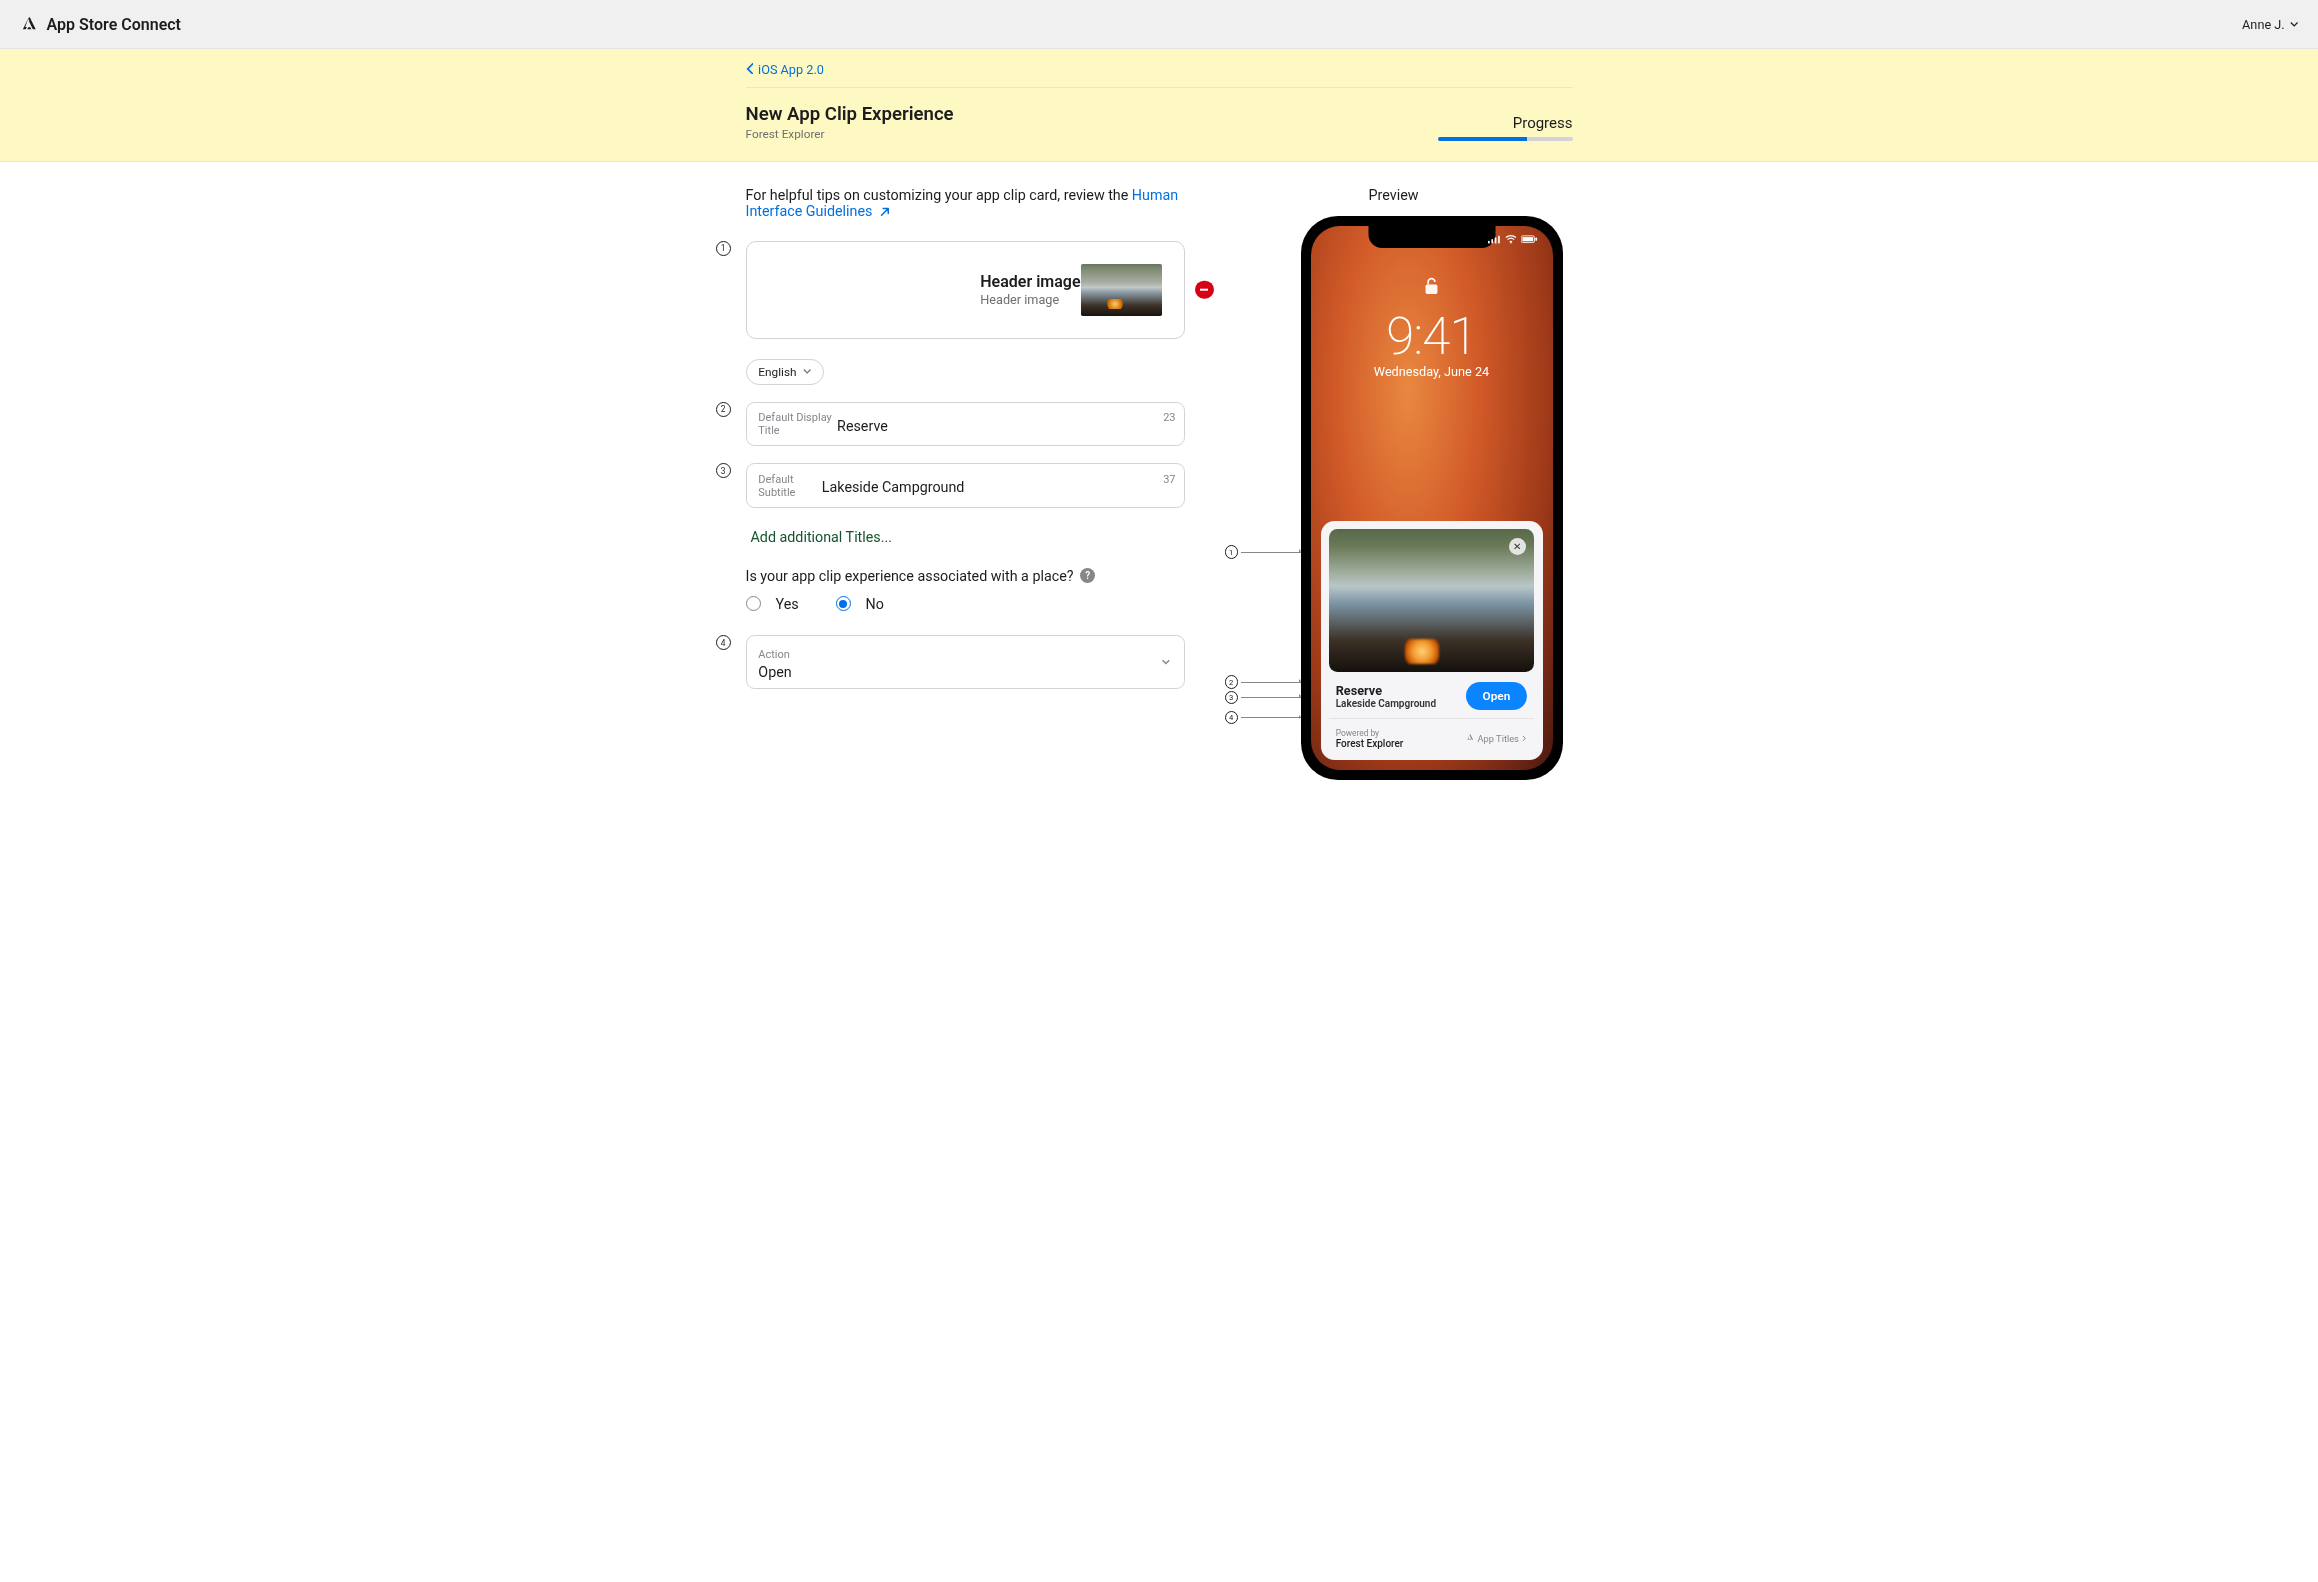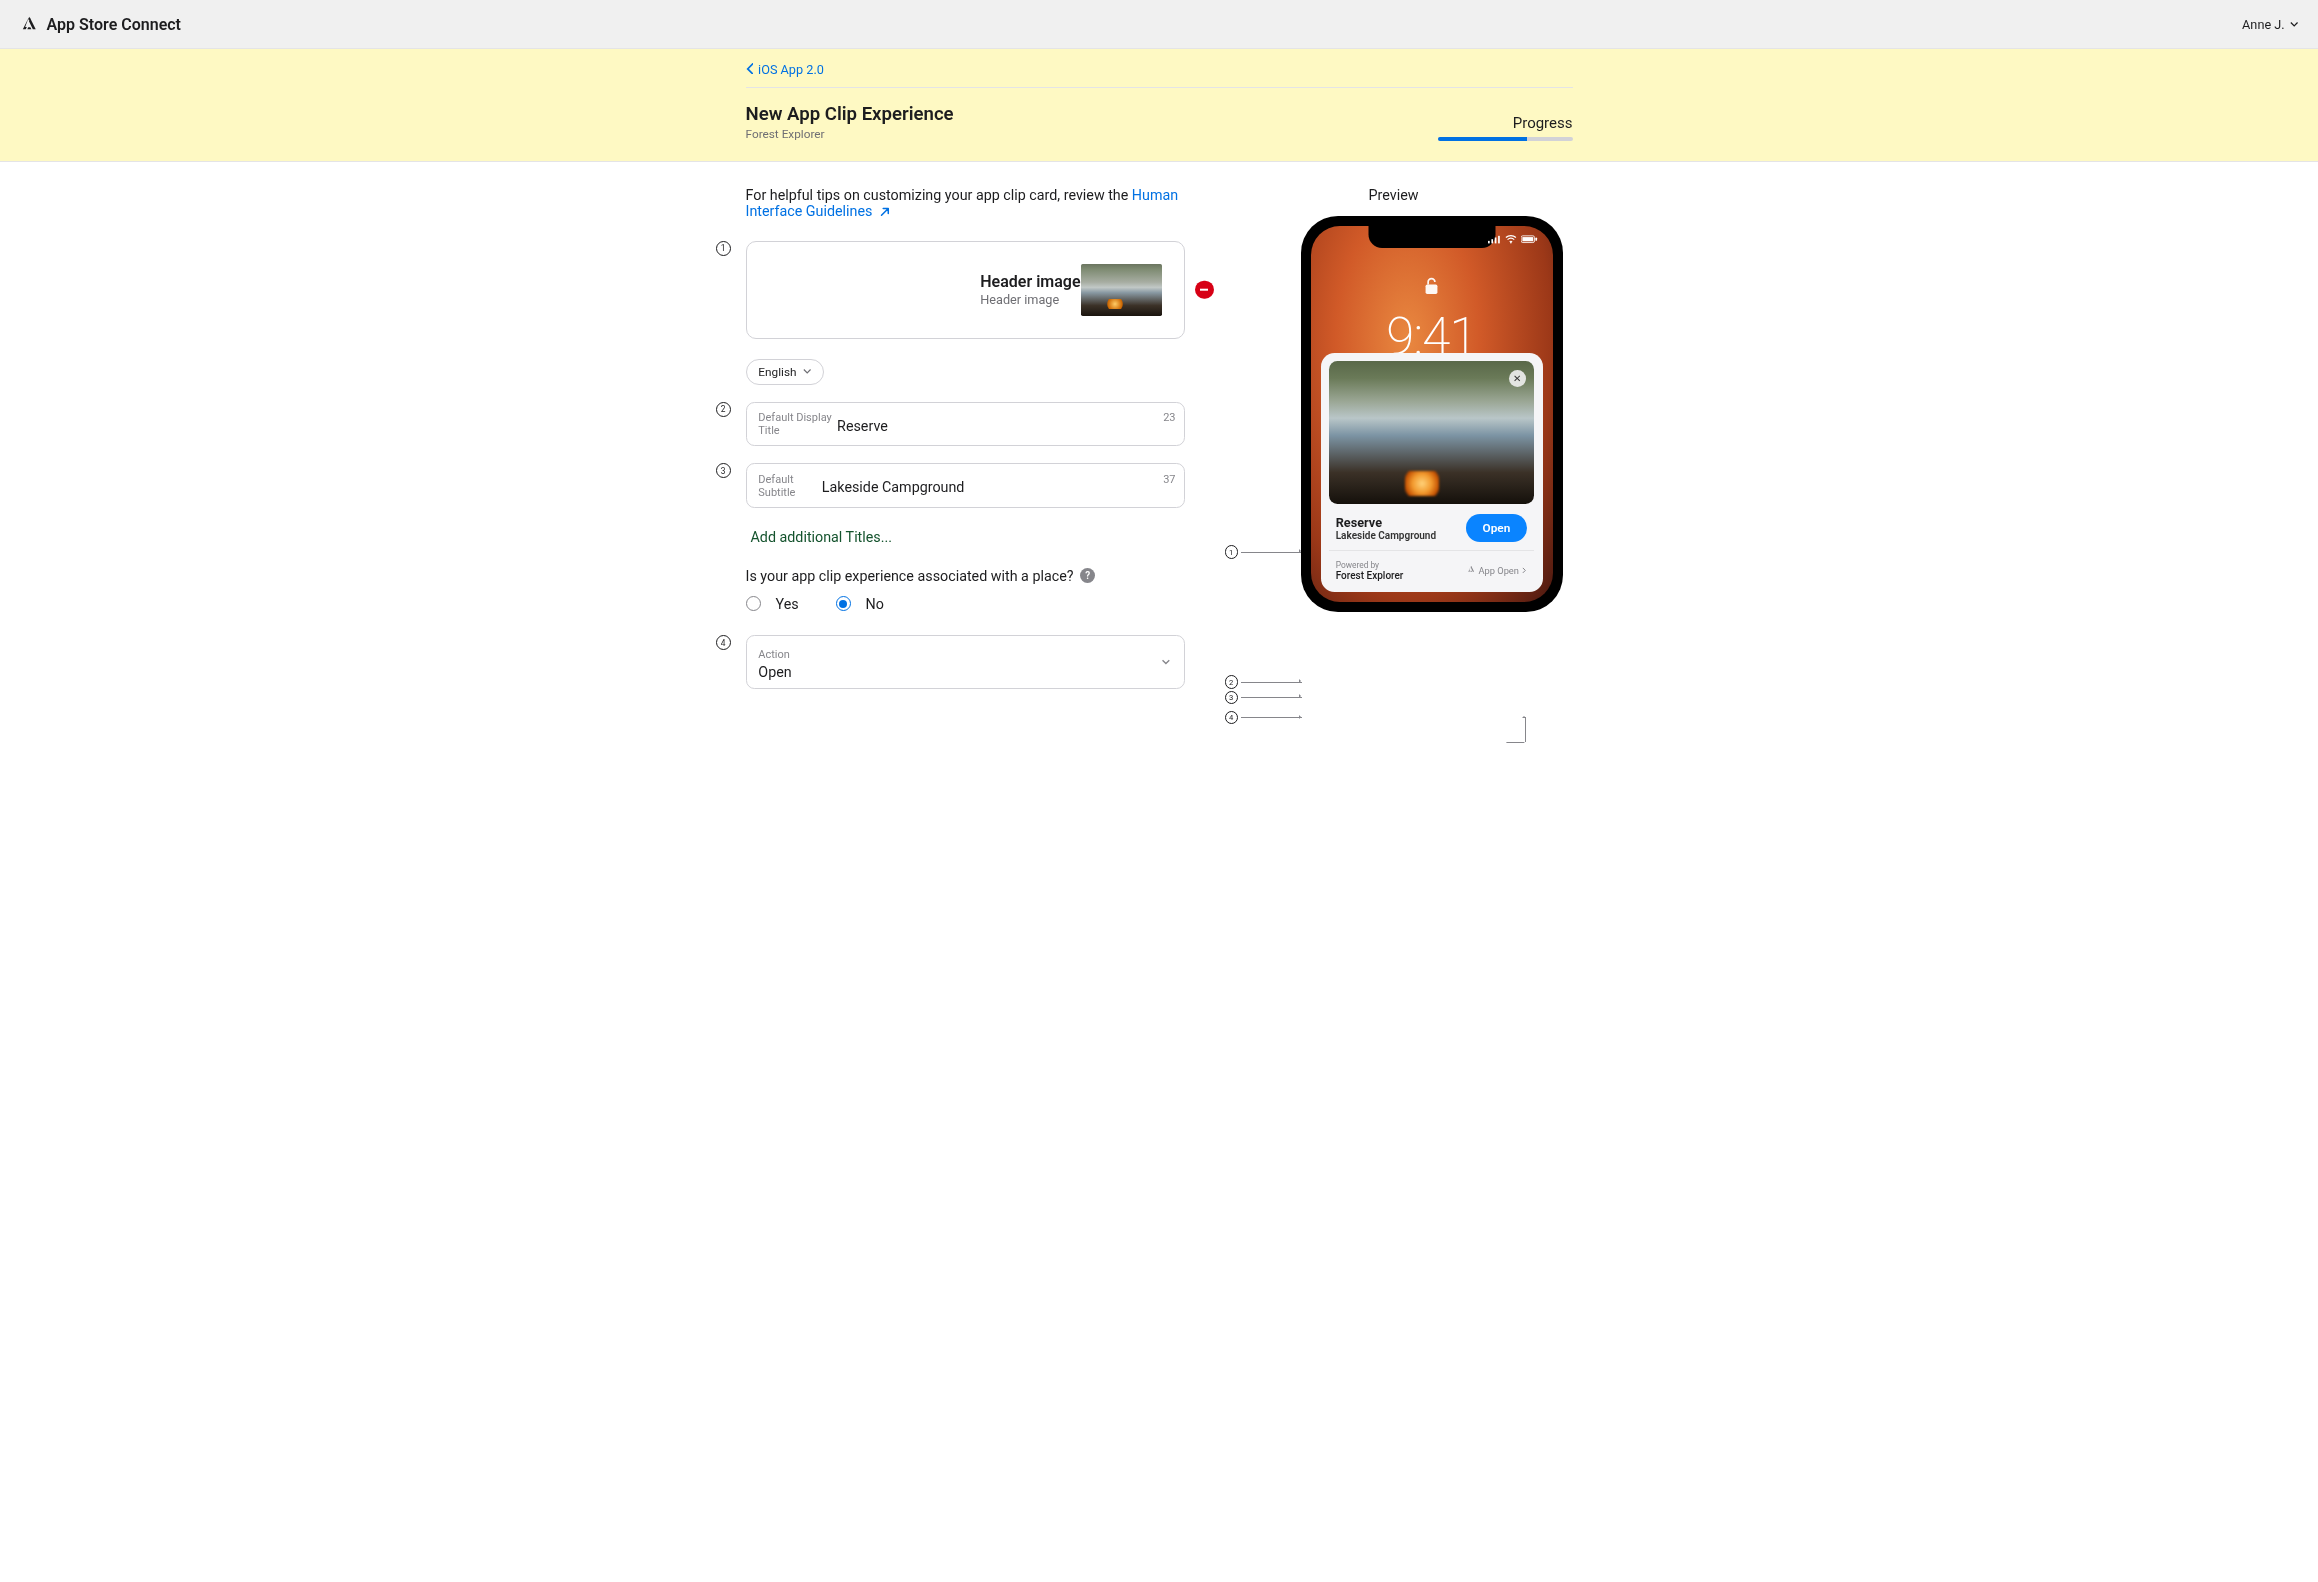--- a/index.html
+++ b/index.html
@@ -106,21 +106,21 @@
     .radio.selected .dot::after { content: ""; width: 8.4px; height: 8.4px; background: #0071e3; border-radius: 50%; }
 
     .select-field { display: flex; align-items: center; justify-content: space-between; }
     .select-field .chev { color: #86868b; }
 
     
     .preview-col { text-align: center; position: relative; }
     .preview-col h4 { font-size: 14.3px; font-weight: 400; margin-bottom: 13.5px; }
     .preview-area { position: relative; display: inline-block; }
     .phone {
-      width: 262px; height: 396px; border-radius: 37px;
+      width: 262px; height: 564px; border-radius: 37px;
       background: #000; padding: 10px; margin-left: 76px;
       position: relative; overflow: hidden;
     }
     .screen {
       width: 100%; height: 100%; border-radius: 29px; overflow: hidden;
       background: radial-gradient(ellipse at 40% 30%, #e98840 0%, #d15a28 35%, #9c3818 70%, #4a1810 100%);
       position: relative;
     }
     .notch {
       position: absolute; top: 0; left: 50%; transform: translateX(-50%);
@@ -394,21 +394,21 @@
                   <div class="pw">
                     <div class="l1">Powered by</div>
                     <div class="l2">Forest Explorer</div>
                   </div>
                   <div class="as">
                     <span>
                       <svg width="8.4" height="8.4" viewBox="0 0 10 10">
                           <path d="M5 1l.7 1.5L5 4l-.7-1.5zM4.5 2L1.5 8h1.6l.6-1.3H2.8zM5.5 2l3 6H6.9L4.9 3.8zM3.9 8l.55-1.2h1.1L6.1 8z" fill="#86868b"></path>
                         </svg>
                     </span>
-                    <span>App Open</span>
+                    <span>App Titles</span>
                     <span>
                       <svg width="5" height="6.8" viewBox="0 0 6 8">
                           <path d="M1 1l3 3-3 3" stroke="#86868b" stroke-width="1.2" fill="none"></path>
                         </svg>
                     </span>
                   </div>
                 </div>
               </div>
             </div>
           </div>

